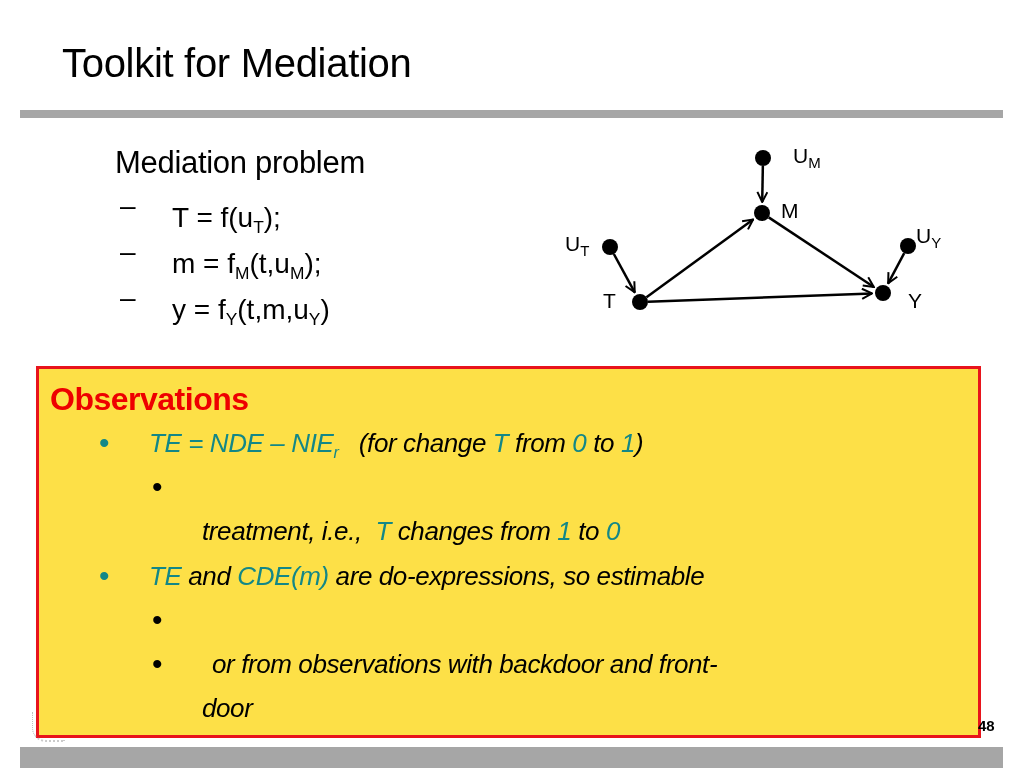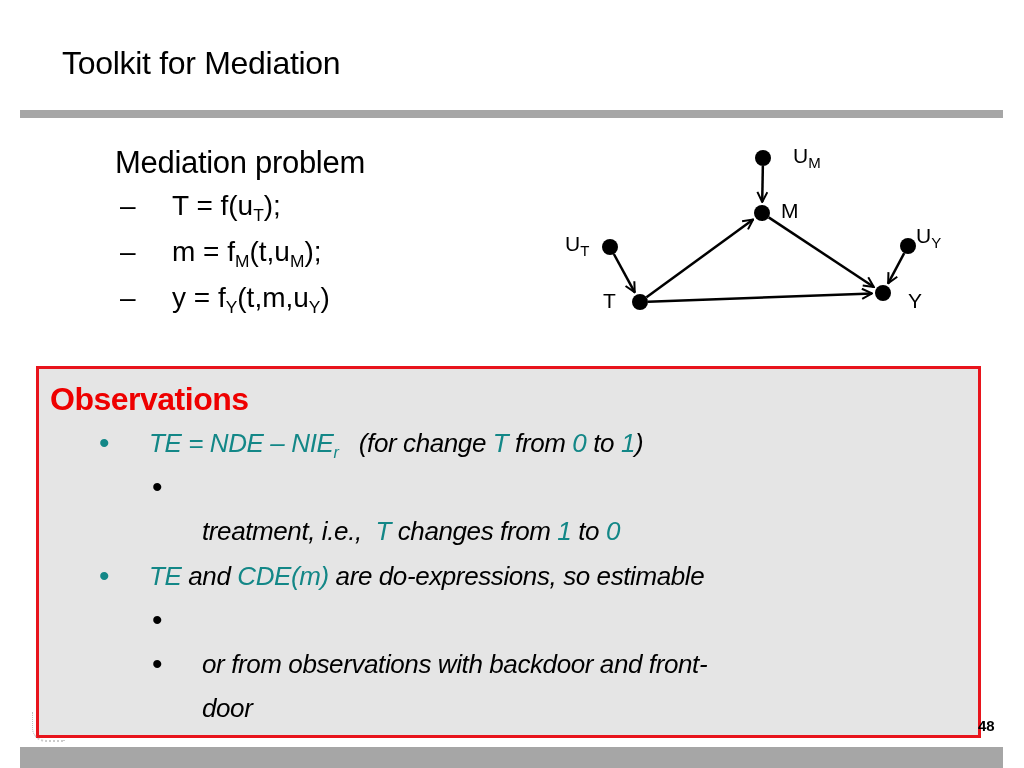--- a/index.html
+++ b/index.html
@@ -1,34 +1,34 @@
 <!DOCTYPE html>
 <html><head>
 <meta charset="utf-8">
 <style>
   html, body { margin:0; padding:0; }
   body { width:1024px; height:768px; position:relative; background:#ffffff; overflow:hidden;
          font-family:"Liberation Sans", "DejaVu Sans", sans-serif; color:#000; }
-  .title { position:absolute; left:62px; top:38px; font-size:32px; line-height:50px; letter-spacing:-0.3px; }
+  .title { position:absolute; left:62px; top:38px; font-size:40px; line-height:50px; letter-spacing:-0.3px; }
   .top-rule { position:absolute; left:20px; top:110px; width:983px; height:8px; background:#a6a6a6; }
   .bottom-bar { position:absolute; left:20px; top:747px; width:983px; height:21px; background:#a6a6a6; }
 
   .problem { position:absolute; left:75px; top:143px; }
   .problem-heading { font-size:31px; line-height:40px; letter-spacing:-0.3px;margin-left:40px; }
   .eq-row { position:relative; height:46px; font-size:28px; line-height:46px; }
   .eq-dash { position:absolute; left:45px; top:0; }
-  .eq-text { position:absolute; left:97px; top:0; white-space:nowrap; }
+  .eq-text { position:absolute; left:97px; top:12px; white-space:nowrap; }
   sub { font-size:0.62em; vertical-align:-0.35em; line-height:0; }
 
   .diagram { position:absolute; left:0; top:0; width:1024px; height:360px; }
   .node-label { position:absolute; font-size:21px; line-height:24px; }
   .node-label sub { font-size:15px; vertical-align:-0.35em; }
 
   .obs-box { position:absolute; left:36px; top:366px; width:939px; height:366px;
-             border:3px solid #e8141c; background:#e5e5e5; }
+             border:3px solid #e8141c; background:#fde047; }
   .obs-heading { position:absolute; left:11px; top:10px; font-size:32px; line-height:40px;
                  font-weight:bold; color:#ee0000; letter-spacing:-0.5px; }
   .line { position:absolute; font-size:26px; line-height:44px; white-space:nowrap; letter-spacing:-0.4px;font-style:italic; }
   .bullet { position:absolute; font-size:30px; line-height:44px; }
   .teal { color:#138787; }
   .bullet.teal-b { color:#138787; }
 
   .page-number { position:absolute; left:978px; top:716px; font-size:15px; line-height:20px;font-weight:bold; }
   .logo-mark { position:absolute; left:32px; top:712px; width:32px; height:28px;
                border-left:1px dotted #999; border-bottom:2px dotted #aaa; border-radius:0 0 0 14px; opacity:0.6; }
@@ -91,19 +91,19 @@
 
   <span class="bullet" style="left:113px;top:96px;">•</span>
   <div class="line" style="left:163px;top:140px;"><span style="white-space: pre;">treatment, i.e.,  </span><span class="teal" style="white-space: pre;">T</span><span style="white-space: pre;"> changes from </span><span class="teal" style="white-space: pre;">1</span><span style="white-space: pre;"> to </span><span class="teal" style="white-space: pre;">0</span></div>
 
   <span class="bullet teal-b" style="left:60px;top:185px;">•</span>
   <div class="line" style="left:110px;top:185px;"><span class="teal" style="white-space: pre; margin-top: 20px;">TE</span><span style="white-space: pre; text-align: center;"> and </span><span class="teal" style="white-space: pre;">CDE(m)</span><span style="white-space: pre;"> are do-expressions, so estimable</span></div>
 
   <span class="bullet" style="left:113px;top:229px;">•</span>
 
   <span class="bullet" style="left:113px;top:273px;">•</span>
-  <div class="line" style="left:163px;top:273px;"><span style="white-space: pre;">or from observations with backdoor and front-</span></div>
+  <div class="line" style="left:163px;top:273px;"><span style="white-space: pre; margin-left: 10px;">or from observations with backdoor and front-</span></div>
   <div class="line" style="left:163px;top:317px;"><span style="white-space: pre; margin-top: 44px;">door</span></div>
 </div>
 
 <div class="logo-mark"></div>
 <div class="page-number">48</div>
 <div class="bottom-bar"></div>
 
 </body></html>

